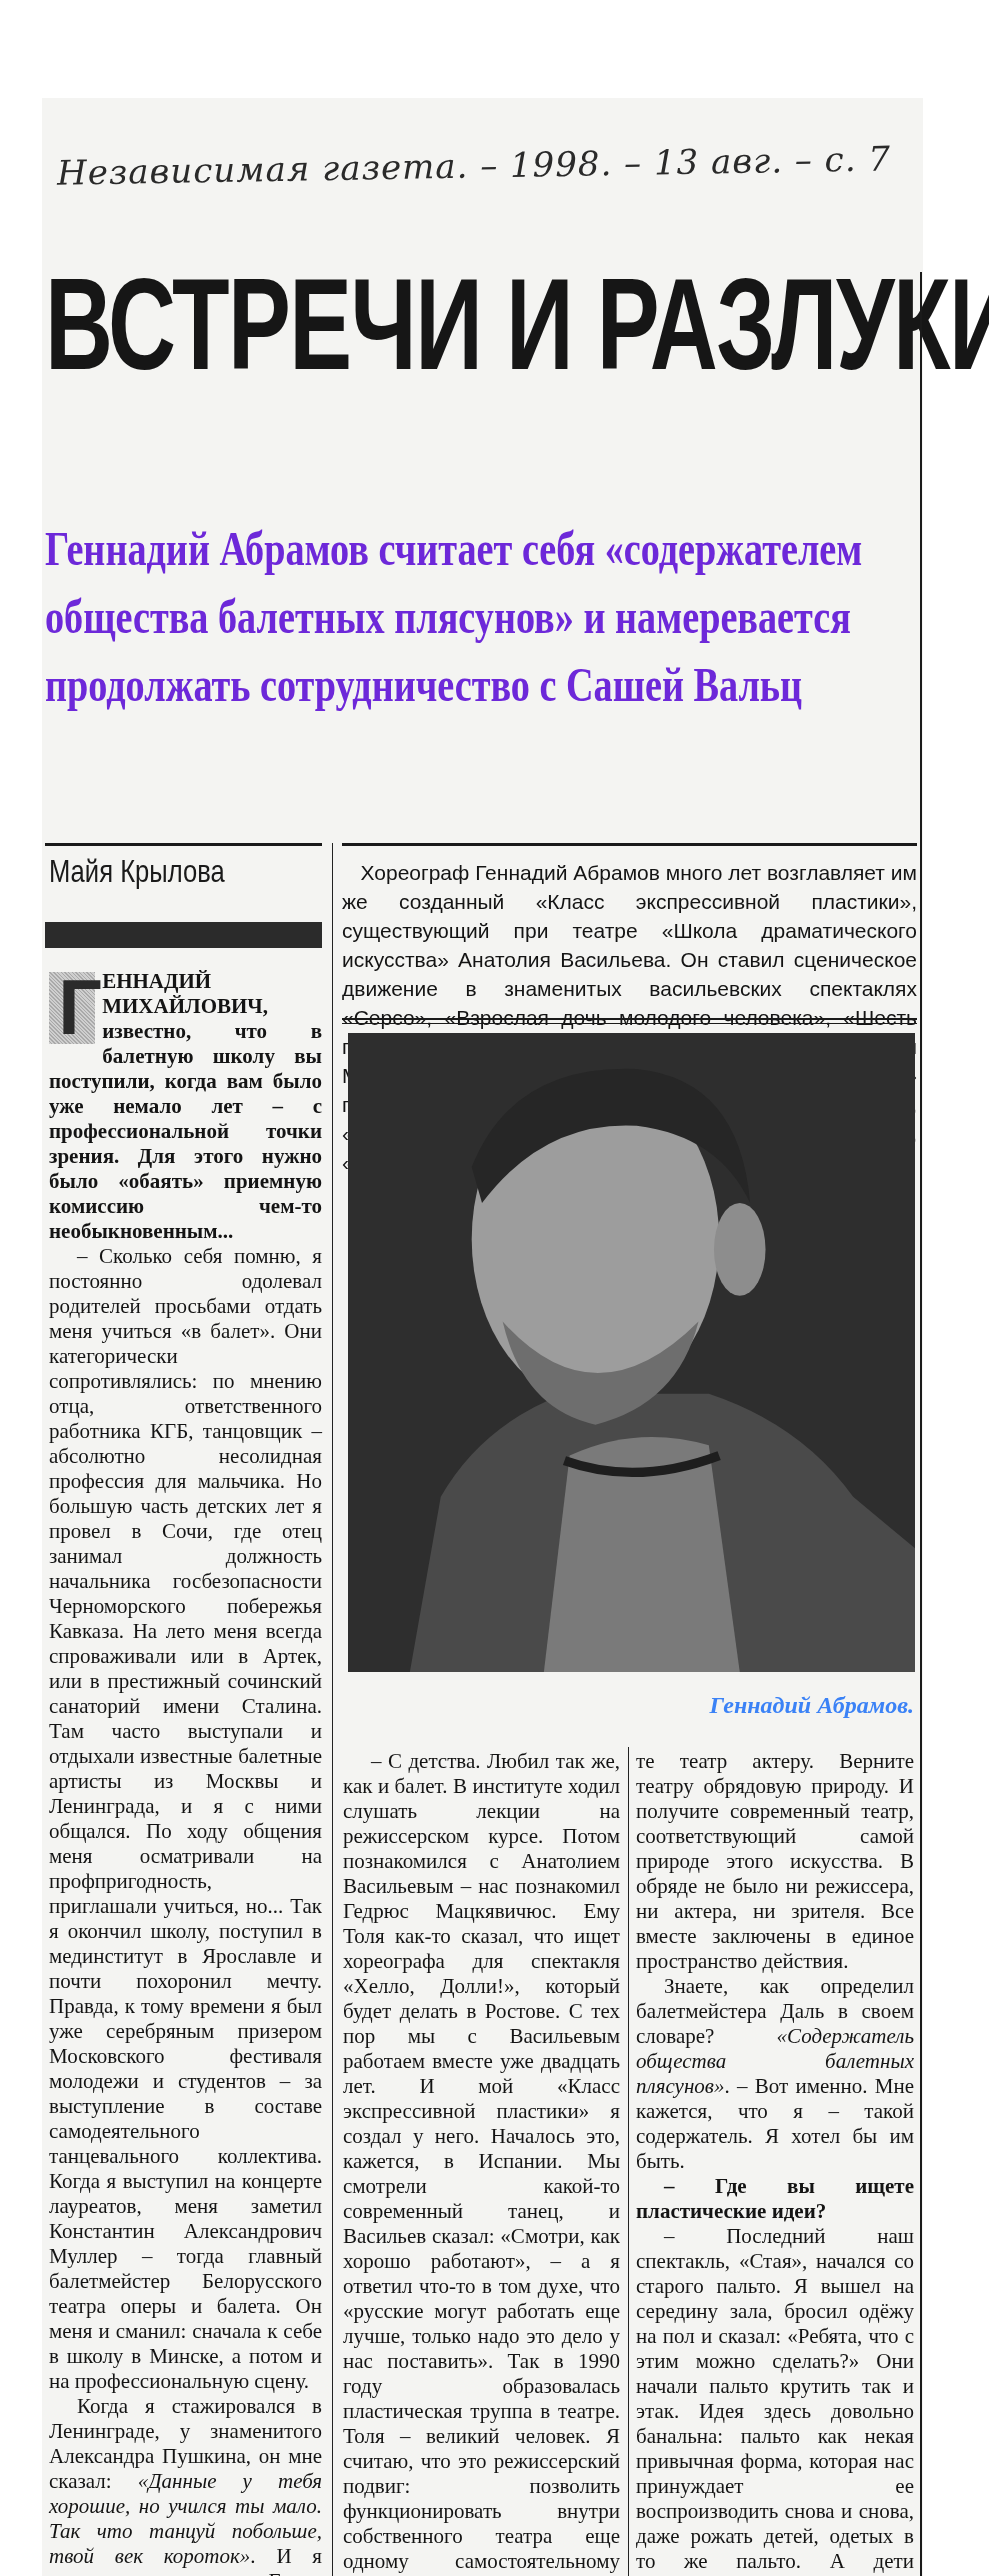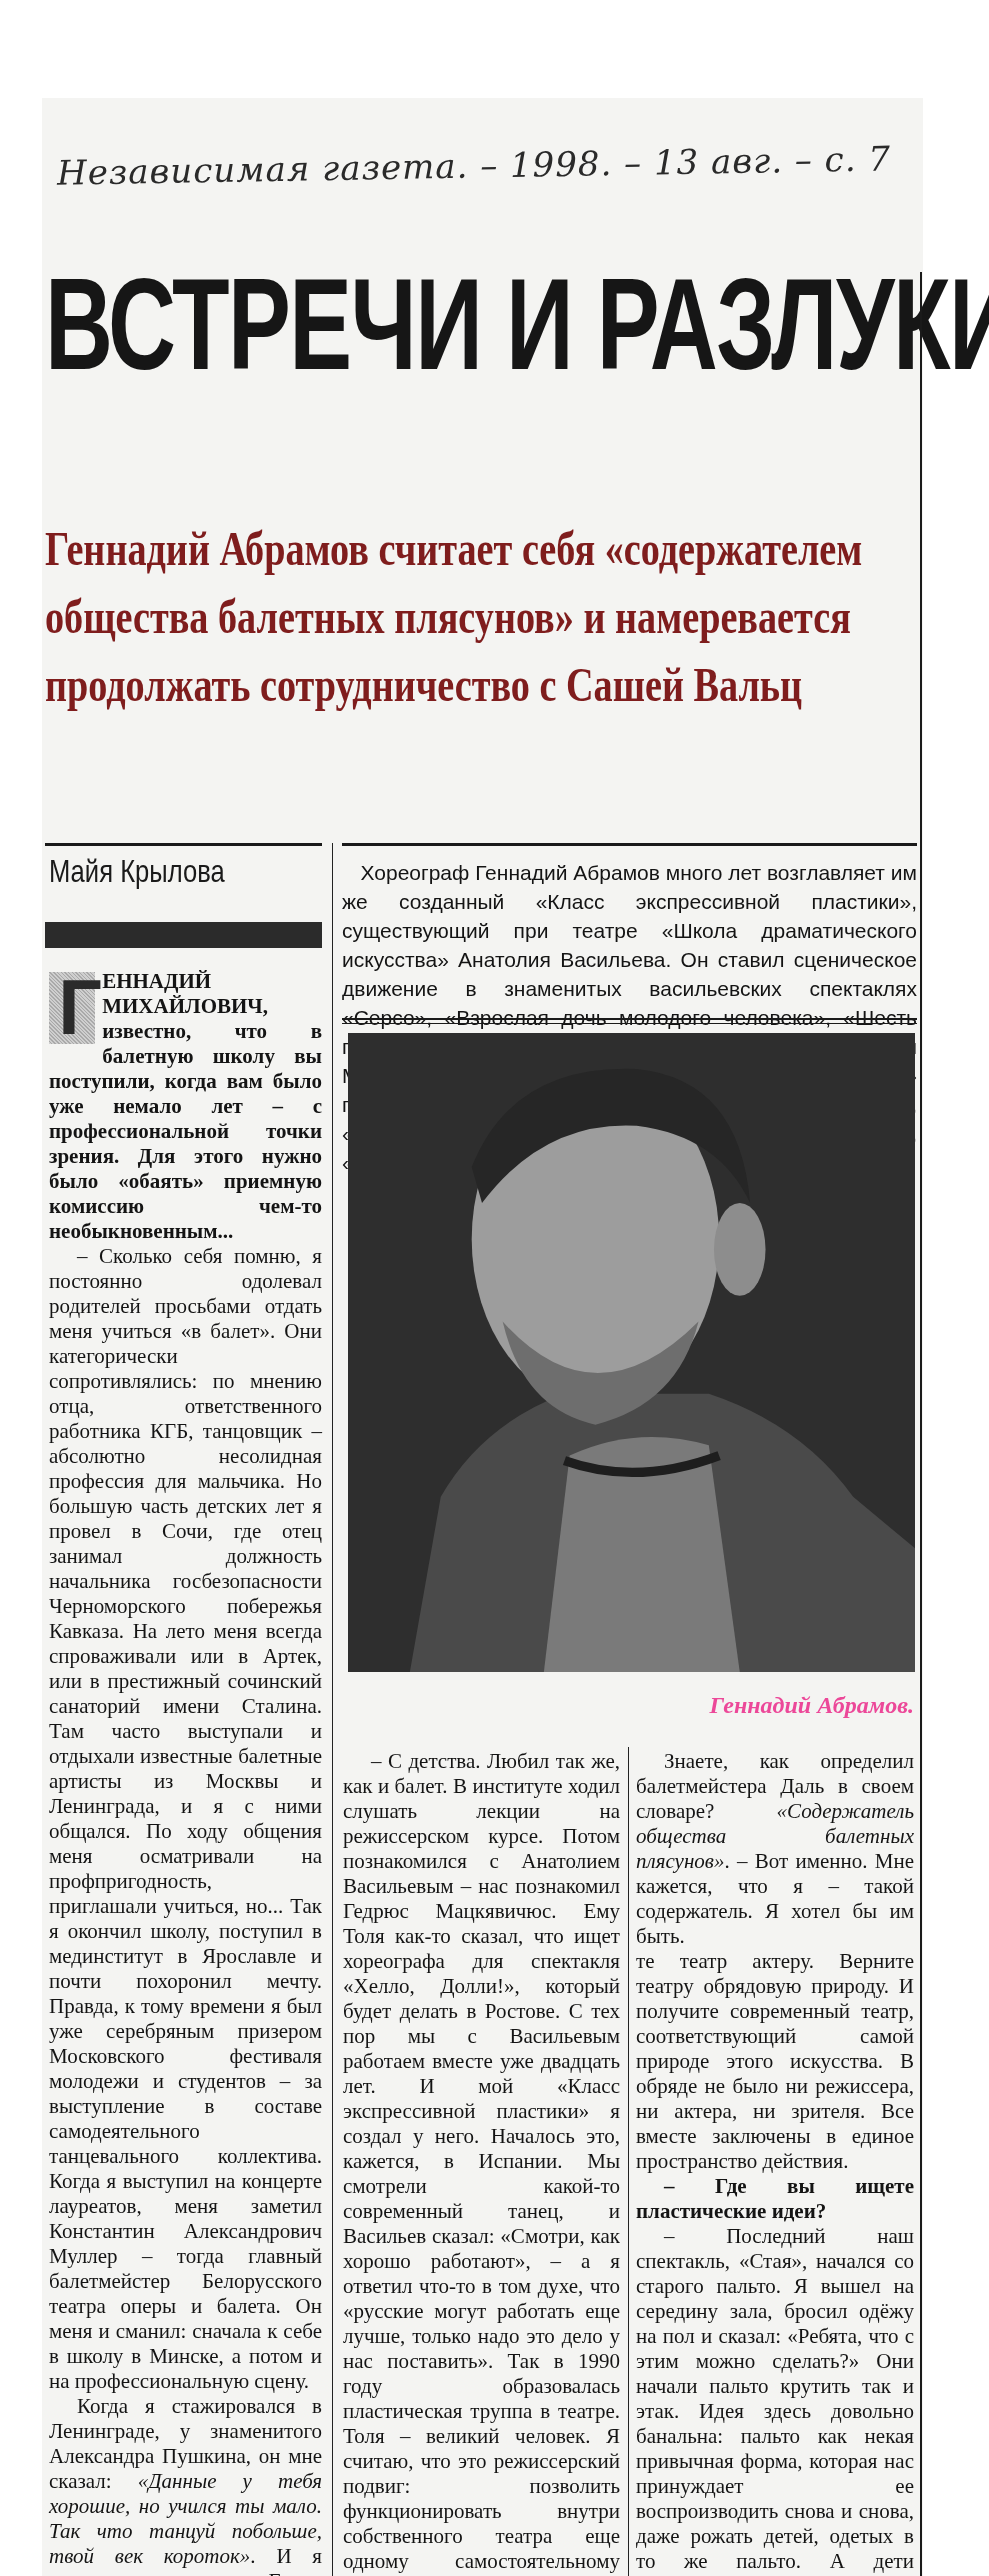--- a/index.html
+++ b/index.html
@@ -9,21 +9,21 @@
            background: #f4f4f2; }
   .handnote { position: absolute; left: 57px; top: 147px; width: 670px;
               font-family: "DejaVu Serif", serif; font-style: italic; font-size: 34px;
               color: #2a2a2a; letter-spacing: 1px; transform: rotate(-1deg); white-space: nowrap; }
   .headline { position: absolute; left: 45px; top: 260px; margin: 0;
               font-family: "Liberation Sans", "DejaVu Sans", sans-serif; font-weight: 700;
               font-size: 129px; line-height: 1; color: #161616; letter-spacing: -2.1px;
               transform: scaleX(0.73); transform-origin: left top; white-space: nowrap; }
   .subhead { position: absolute; left: 45px; top: 515px; width: 773px; margin: 0;
              font-family: "Liberation Serif", serif; font-size: 49px; line-height: 68px;
-             color: #7f1d1d; }
+             color: #6d28d9; }
   .subhead span { display: block; transform: scaleX(0.78); transform-origin: left; white-space: nowrap; }
   .right-rule { position: absolute; left: 920px; top: 272px; width: 2.1px; height: 2813px; background: #1a1a1a; }
   .rule-left { position: absolute; left: 45px; top: 843px; width: 277px; height: 2.6px; background: #1a1a1a; }
   .rule-right { position: absolute; left: 342px; top: 843px; width: 575px; height: 2.6px; background: #1a1a1a; }
   .byline { position: absolute; left: 49px; top: 853px; font-family: "Liberation Sans", sans-serif;
             font-size: 32px; color: #1a1a1a; transform: scaleX(0.8); transform-origin: left; white-space: nowrap; }
   .byline-bar { position: absolute; left: 45px; top: 922px; width: 277px; height: 26px; background: #2b2b2b; }
   .col-sep-1 { position: absolute; left: 332px; top: 843px; width: 1px; height: 2241px; background: #222; }
   .col-sep-2 { position: absolute; left: 628px; top: 1747px; width: 1px; height: 1334px; background: #222; }
   .intro { position: absolute; left: 342px; top: 858px; width: 575px; margin: 0;
@@ -31,21 +31,21 @@
            text-align: justify; }
   .intro p { margin: 0; text-indent: 18.5px; }
   .photo-rule { position: absolute; left: 342px; top: 1018px; width: 575px; height: 6.2px;
                 border-top: 2.6px solid #1a1a1a; border-bottom: 1.5px solid #1a1a1a; box-sizing: border-box; }
   .photo { position: absolute; left: 348px; top: 1033px; width: 567px; height: 639px;
            background: radial-gradient(ellipse 30% 22% at 36% 30%, #d8d8d8 0%, #8a8a8a 55%, transparent 80%),
                        radial-gradient(ellipse 50% 40% at 45% 85%, #6c6c6c 0%, #3b3b3b 70%, transparent 100%),
                        linear-gradient(135deg, #2a2a2a, #3a3a3a 40%, #1f1f1f); overflow: hidden; }
   .photo svg { width: 100%; height: 100%; display: block; }
   .caption { position: absolute; right: 75px; top: 1692px; font-family: "Liberation Serif", serif;
-             font-style: italic; font-weight: 700; font-size: 24px; color: #ec4899; }
+             font-style: italic; font-weight: 700; font-size: 24px; color: #3b82f6; }
   .col { position: absolute; font-family: "Liberation Serif", serif; font-size: 21px; line-height: 25px;
          text-align: justify; hyphens: auto; }
   .col p { margin: 0; text-indent: 28px; }
   .col p.q { font-weight: 700; }
   .col1 { left: 49px; top: 969px; width: 273px; }
   .col2 { left: 343px; top: 1749px; width: 277px; }
   .col3 { left: 636px; top: 1749px; width: 278px; }
   .dropcap { float: left; width: 46px; height: 72px; margin: 3.1px 7.2px 0 0;
              background: repeating-linear-gradient(45deg, #cfcfcf 0 1.5px, #a9a9a9 1.5px 2.6px);
              position: relative; }
@@ -104,18 +104,18 @@
     <p class="lead"><span class="dropcap">
         <span>Г</span>
       </span><span>ЕННАДИЙ МИХАЙЛОВИЧ, известно, что в балетную школу вы поступили, когда вам было уже немало лет – с профессиональной точки зрения. Для этого нужно было «обаять» приемную комиссию чем-то необыкновенным...</span></p>
     <p>– Сколько себя помню, я постоянно одолевал родителей просьбами отдать меня учиться «в балет». Они категорически сопротивлялись: по мнению отца, ответственного работника КГБ, танцовщик – абсолютно несолидная профессия для мальчика. Но большую часть детских лет я провел в Сочи, где отец занимал должность начальника госбезопасности Черноморского побережья Кавказа. На лето меня всегда спроваживали или в Артек, или в престижный сочинский санаторий имени Сталина. Там часто выступали и отдыхали известные балетные артисты из Москвы и Ленинграда, и я с ними общался. По ходу общения меня осматривали на профпригодность, приглашали учиться, но... Так я окончил школу, поступил в мединститут в Ярославле и почти похоронил мечту. Правда, к тому времени я был уже серебряным призером Московского фестиваля молодежи и студентов – за выступление в составе самодеятельного танцевального коллектива. Когда я выступил на концерте лауреатов, меня заметил Константин Александрович Муллер – тогда главный балетмейстер Белорусского театра оперы и балета. Он меня и сманил: сначала к себе в школу в Минске, а потом и на профессиональную сцену.</p>
     <p>Когда я стажировался в Ленинграде, у знаменитого Александра Пушкина, он мне сказал: <em>«Данные у тебя хорошие, но учился ты мало. Так что танцуй побольше, твой век короток»</em>. И я послушал его совета. Где я только ни работал, что только ни танцевал! От Самарканда до Львова был ведущим танцовщиком. Партнерш – не перечесть. Я даже выступал с прима-балериной «Ла Скала» Лилиан Кози – в «Жизели» и «Лебедином озере». Но все время мечтал поступить в ГИТИС, на балетмейстерское отделение.</p>
   </div>
 <div class="col col2">
     <p>– С детства. Любил так же, как и балет. В институте ходил слушать лекции на режиссерском курсе. Потом познакомился с Анатолием Васильевым – нас познакомил Гедрюс Мацкявичюс. Ему Толя как-то сказал, что ищет хореографа для спектакля «Хелло, Долли!», который будет делать в Ростове. С тех пор мы с Васильевым работаем вместе уже двадцать лет. И мой «Класс экспрессивной пластики» я создал у него. Началось это, кажется, в Испании. Мы смотрели какой-то современный танец, и Васильев сказал: «Смотри, как хорошо работают», – а я ответил что-то в том духе, что «русские могут работать еще лучше, только надо это дело у нас поставить». Так в 1990 году образовалась пластическая труппа в театре. Толя – великий человек. Я считаю, что это режиссерский подвиг: позволить функционировать внутри собственного театра еще одному самостоятельному коллективу. Я набрал курс.</p>
   </div>
 <div class="col col3">
+    <p style="text-indent: 0px;">те театр актеру. Верните театру обрядовую природу. И получите современный театр, соответствующий самой природе этого искусства. В обряде не было ни режиссера, ни актера, ни зрителя. Все вместе заключены в единое пространство действия.</p>
     <p>Знаете, как определил балетмейстера Даль в своем словаре? <em>«Содержатель общества балетных плясунов»</em>. – Вот именно. Мне кажется, что я – такой содержатель. Я хотел бы им быть.</p>
-    <p style="text-indent: 0px;">те театр актеру. Верните театру обрядовую природу. И получите современный театр, соответствующий самой природе этого искусства. В обряде не было ни режиссера, ни актера, ни зрителя. Все вместе заключены в единое пространство действия.</p>
     <p class="q">– Где вы ищете пластические идеи?</p>
     <p>– Последний наш спектакль, «Стая», начался со старого пальто. Я вышел на середину зала, бросил одёжу на пол и сказал: «Ребята, что с этим можно сделать?» Они начали пальто крутить так и этак. Идея здесь довольно банальна: пальто как некая привычная форма, которая нас принуждает ее воспроизводить снова и снова, даже рожать детей, одетых в то же пальто. А дети неизбежно ищут свою формулу, свое пальто, от которого никто не может избавиться насовсем. Сюда очень здорово вписался Сергей Летов со своими музыкальными «живыми» импровизациями – он у нас комментирует действие. Или творит его. Главное – чтобы в музыке, как и в пластике, была прежде всего реакция на какой-то раздражитель, а не оценочное мнение.</p>
   </div>
 
 
 </body></html>

